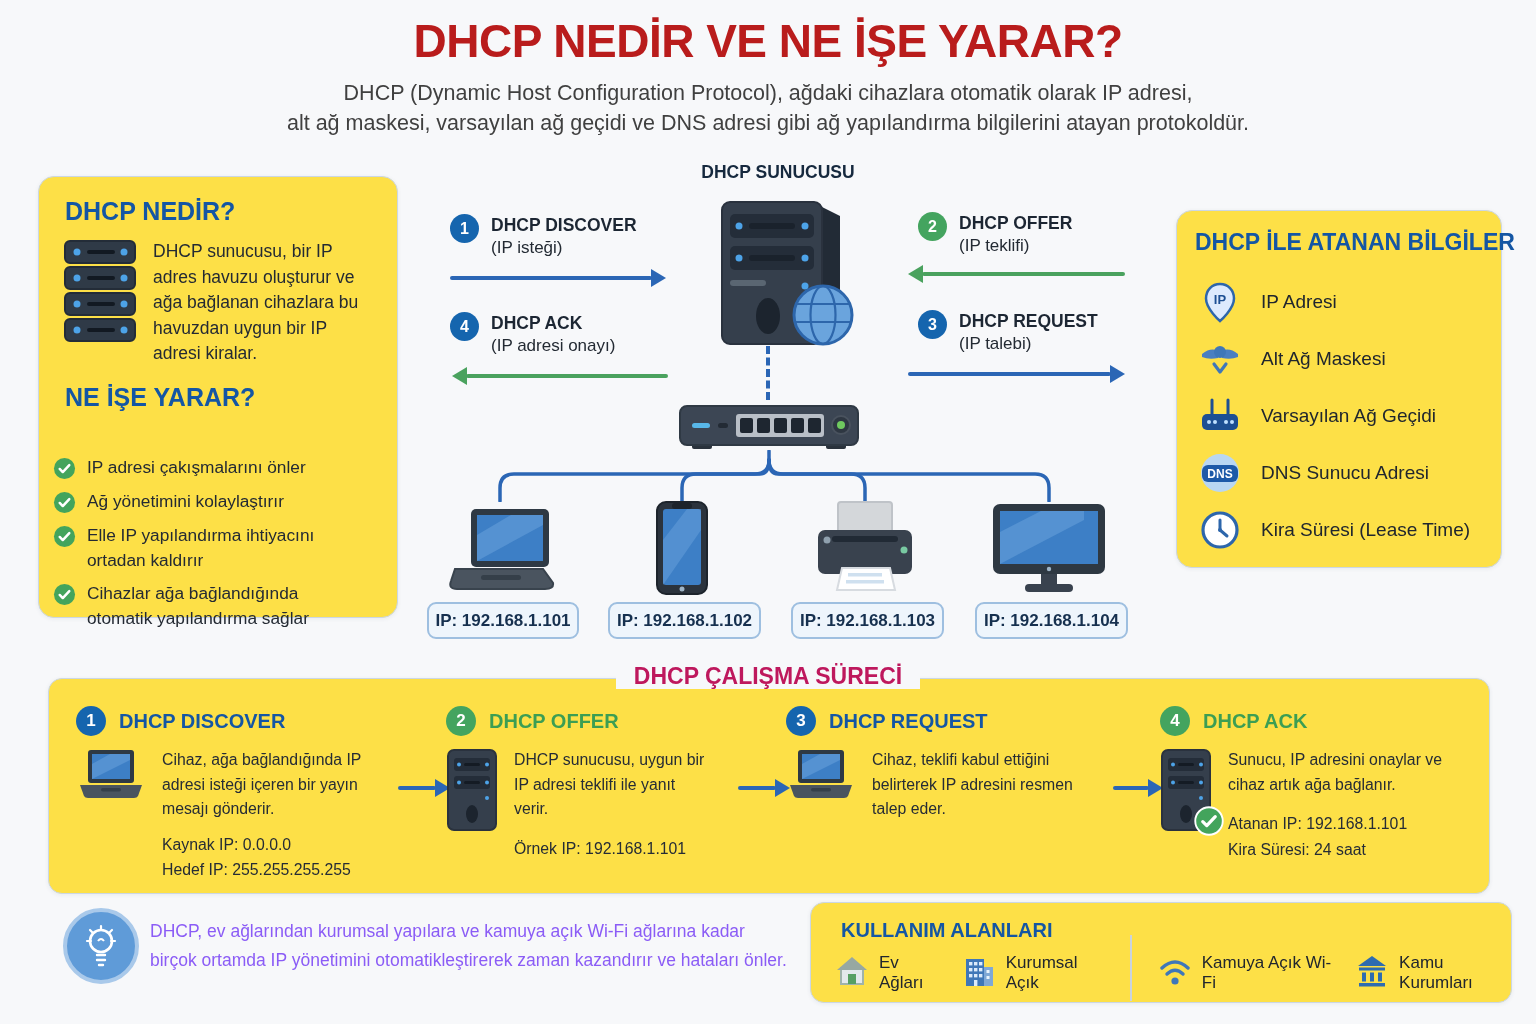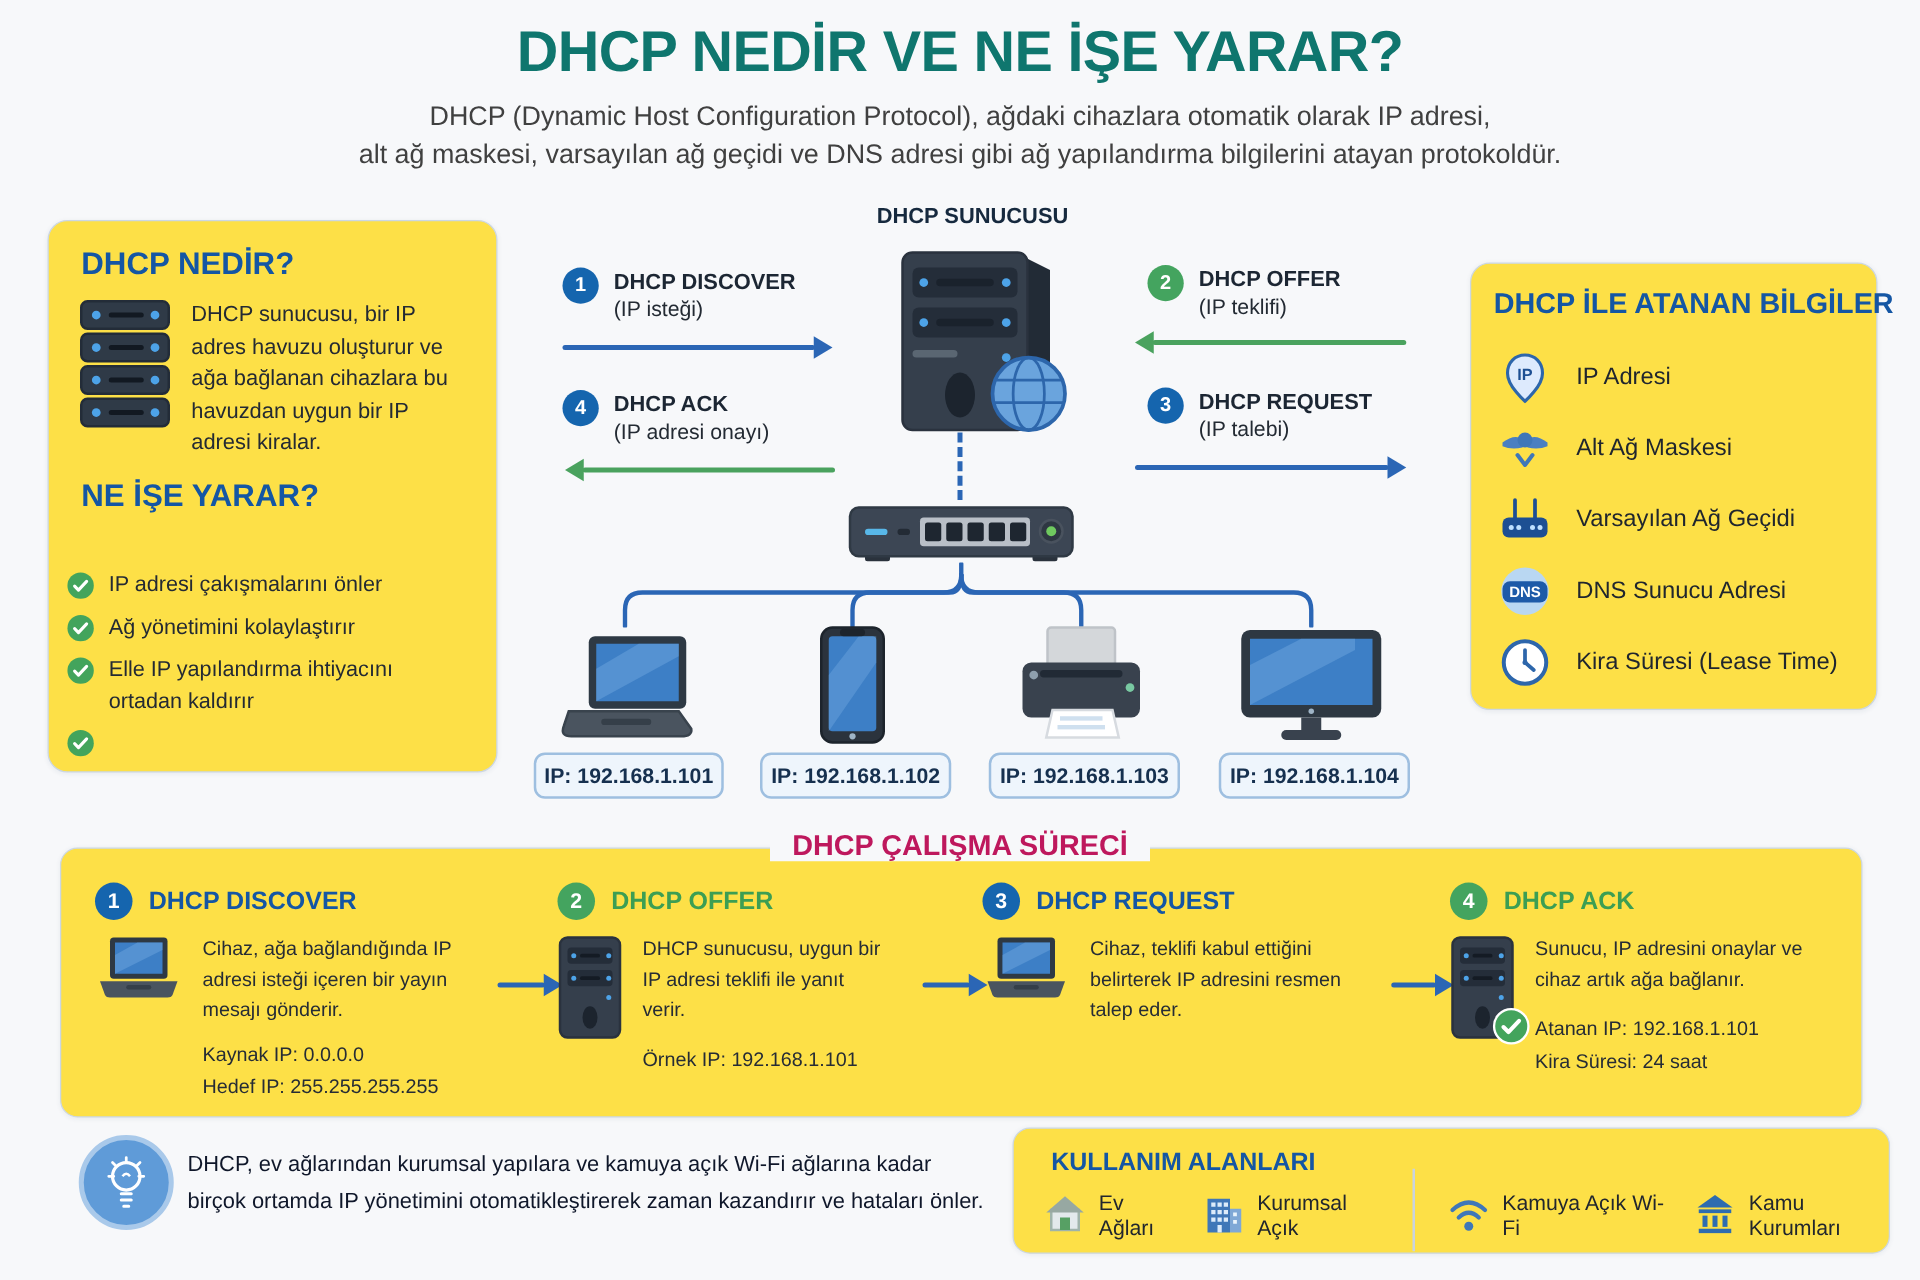--- a/index.html
+++ b/index.html
@@ -1,20 +1,20 @@
 <!DOCTYPE html>
 <html lang="tr"><head>
 <meta charset="utf-8">
 <style>
   html,body{margin:0;padding:0;background:#eef0f3;}
   .page{position:relative;width:1536px;height:1024px;background:#f7f8fa;overflow:hidden;
         font-family:"Liberation Sans",sans-serif;color:#1c2633;}
   
   .title{position:absolute;top:14px;left:0;width:1536px;text-align:center;
-         font-size:46px;font-weight:800;color:#0f766e;letter-spacing:-.5px;}
+         font-size:46px;font-weight:800;color:#b91c1c;letter-spacing:-.5px;}
   .subtitle{position:absolute;top:78px;left:0;width:1536px;text-align:center;
             font-size:21.5px;font-weight:500;color:#404040;line-height:30px;}
   
   .panel{position:absolute;background:#fde047;border:1.5px solid #ccd7e3;border-radius:16px;
          box-shadow:0 1px 4px rgba(30,60,90,.07);}
   .panel-left{left:38px;top:176px;width:358px;height:440px;}
   .panel-right{left:1176px;top:210px;width:324px;height:356px;}
   .panel-process{left:48px;top:678px;width:1440px;height:214px;border-radius:14px;}
   .panel-usage{left:810px;top:902px;width:700px;height:99px;border-radius:14px;}
   .blue-h{font-weight:800;color:#1456a4;}
@@ -68,21 +68,21 @@
   .step-name.green{color:#3c9e53;}
   .step-body{display:flex;gap:16px;margin-top:12px;align-items:flex-start;}
   .step-icon{flex:0 0 auto;position:relative;}
   .step-text{font-size:15.8px;line-height:24.5px;color:#262c35;}
   .step-extra{font-size:15.8px;line-height:25.5px;color:#262c35;}
   .gap1{margin-top:10px;} .gap2{margin-top:14px;}
   .check-overlay{position:absolute;right:-12px;bottom:-4px;}
   
   .bulb{position:absolute;left:63px;top:908px;width:68px;height:68px;border-radius:50%;
         background:#5f9bd8;border:4px solid #a9c9ea;display:flex;align-items:center;justify-content:center;}
-  .note{position:absolute;left:150px;top:917px;font-size:17.5px;line-height:28.5px;color:#0f172a;}
+  .note{position:absolute;left:150px;top:917px;font-size:17.5px;line-height:28.5px;color:#8b5cf6;}
   .us-h{position:absolute;left:30px;top:16px;font-size:20px;white-space:nowrap;}
   .us-row{position:absolute;left:24px;top:48px;display:flex;align-items:center;gap:22px;height:44px;}
   .us-item{display:flex;align-items:center;gap:10px;}
   .us-item .lbl{font-size:17px;color:#21262e;}
   .us-div{width:1.5px;height:66px;background:#c9d3de;margin:0 4px;align-self:flex-start;margin-top:-16px;}
 </style>
 </head>
 <body>
 
 <div class="page">
@@ -141,20 +141,21 @@
             <circle cx="12" cy="12" r="11" fill="#43a45c"></circle>
             <path d="M7,12.5 l3.2,3.2 L17,8.5" stroke="#fff" stroke-width="2.6" fill="none" stroke-linecap="round" stroke-linejoin="round"></path>
           </svg>
         <span class="txt">Elle IP yapılandırma ihtiyacını ortadan kaldırır</span>
       </div>
       <div class="benefit">
         <svg width="23" height="23" viewBox="0 0 24 24">
             <circle cx="12" cy="12" r="11" fill="#43a45c"></circle>
             <path d="M7,12.5 l3.2,3.2 L17,8.5" stroke="#fff" stroke-width="2.6" fill="none" stroke-linecap="round" stroke-linejoin="round"></path>
           </svg>
+        <span class="txt">Cihazlar ağa bağlandığında otomatik yapılandırma sağlar</span>
       </div>
     </div>
   </div>
 
   <div class="server-label">DHCP SUNUCUSU</div>
 
   <span class="abs" style="left:704px;top:196px;">
     <svg width="150" height="152" viewBox="0 0 150 152">
       <polygon points="116,10 136,20 136,138 116,146" fill="#222b36"></polygon>
       <rect x="18" y="6" width="100" height="142" rx="8" fill="#353f4c" stroke="#2a323e" stroke-width="2"></rect>

